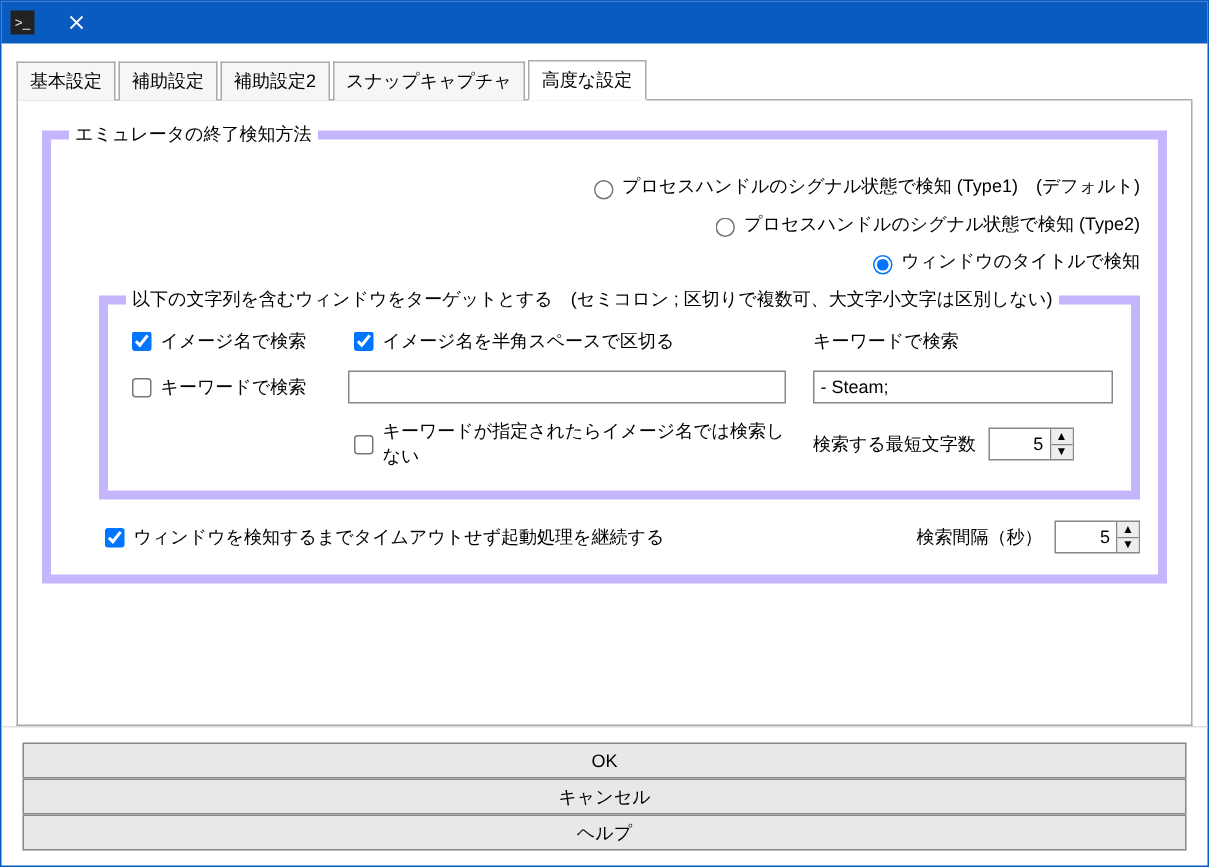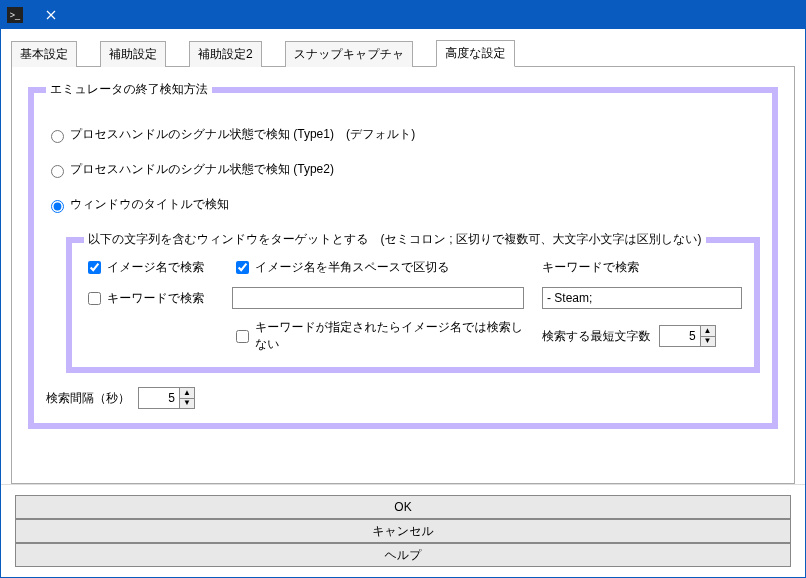--- a/index.html
+++ b/index.html
@@ -47,21 +47,20 @@
     flex: 1;
     padding: 10px 10px 0 10px;
     display: flex;
     flex-direction: column;
   }
   .tabrow {
     display: flex;
     align-items: flex-end;
     position: relative;
     border-bottom: 1px solid #aaa;
-    gap: 21px;
   }
   .tab {
     border: 1px solid #aaa;
     border-bottom: none;
     padding: 4px 8px;
     margin-right: 2px;
     background: #f6f6f6;
     cursor: pointer;
     position: relative;
     top: 1px;
@@ -80,21 +79,22 @@
   }
   fieldset {
     border: 6px solid #c4b5fd;
     margin: 0 0 14px 0;
     padding: 10px 12px 14px 12px;
   }
   legend { padding: 0 4px; }
   .radio-row, .cb-row {
     display: flex;
     align-items: center;
-    margin: 18px 0;
+    margin: 8px 0;
+    justify-content: flex-end;
   }
   .radio-row input, .cb-row input { margin-right: 6px; }
   fieldset.inner {
     margin-top: 8px;
     margin-left: 20px;
   }
   .grid {
     display: grid;
     grid-template-columns: 130px 1fr 200px;
     column-gap: 18px;
@@ -261,20 +261,24 @@
                 <span class="arrows">
                   <button>▲</button>
                   <button>▼</button>
                 </span>
               </span>
             </div>
           </div>
         </fieldset>
 
         <div class="rightrow inner">
+          <label style="display:flex;align-items:center;margin-left:20px;">
+            <input type="checkbox" checked="" style="margin-right: 6px;">
+            <span>ウィンドウを検知するまでタイムアウトせず起動処理を継続する</span>
+          </label>
           <div class="right-col">
             <span class="lbl">検索間隔（秒）</span>
             <span class="spin">
               <input type="text" value="5" style="">
               <span class="arrows">
                 <button>▲</button>
                 <button>▼</button>
               </span>
             </span>
           </div>

